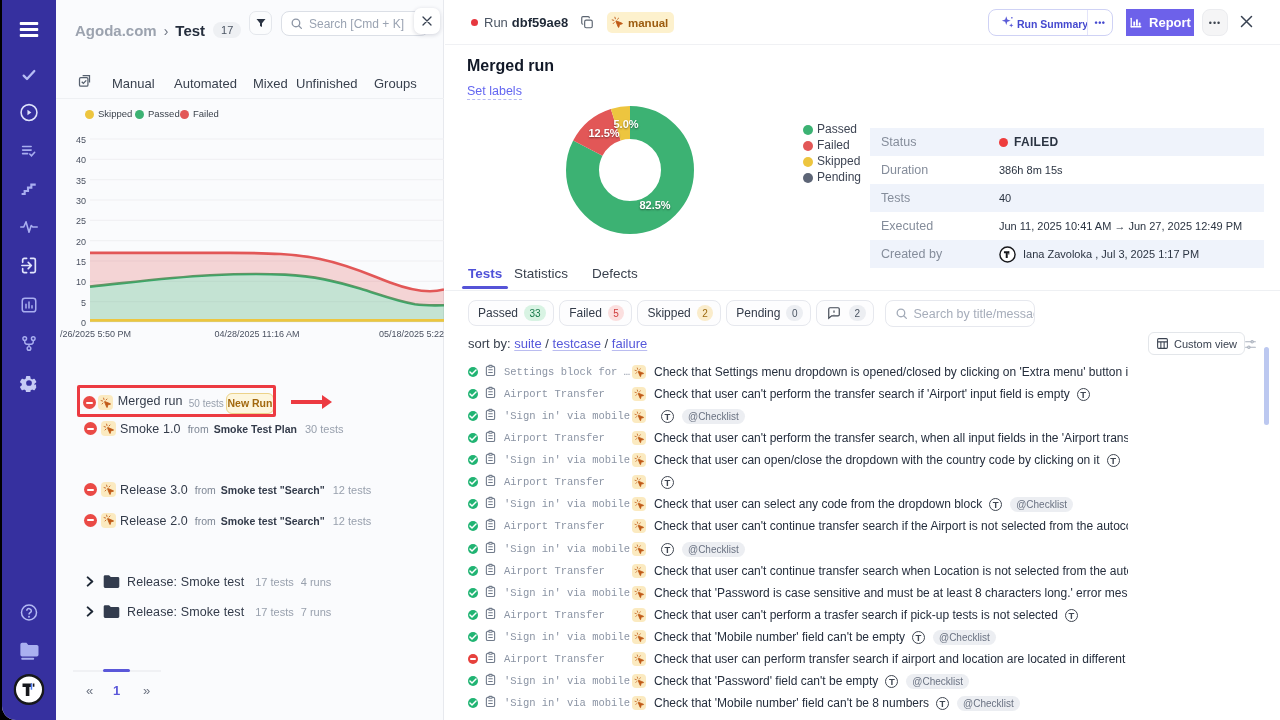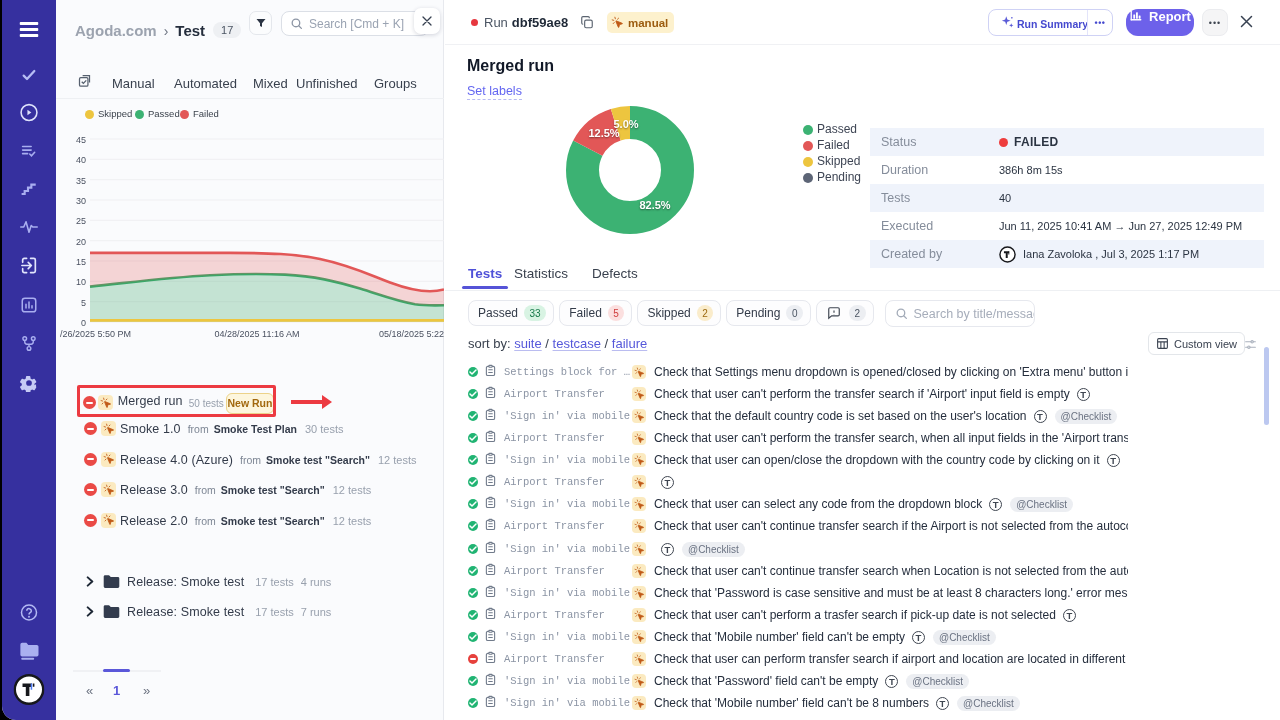--- a/index.html
+++ b/index.html
@@ -49,21 +49,21 @@
 .pager{position:absolute;left:0;top:683px;width:160px;font-size:13px;color:#6b7280}
 
 .rpanel{position:absolute;left:443px;top:0;width:835px;height:720px;background:#fff}
 .rhead{position:absolute;left:0;top:0;width:835px;height:45px;border-bottom:1px solid #f0f1f4}
 .reddot{display:inline-block;width:7px;height:7px;border-radius:50%;background:#e6373f}
 .runlab{position:absolute;left:26px;top:15px;font-size:13px;color:#4b5563;white-space:nowrap}
 .runlab b{color:#1f2937;font-weight:700;margin-left:4px}
 .manualpill{position:absolute;left:162px;top:12px;height:21px;background:#fdf1cd;border-radius:5px;color:#9c5c10;font-size:11.5px;font-weight:700;display:flex;align-items:center;padding:0 6px 0 4px}
 .btn-summary{position:absolute;left:543px;top:9px;width:125px;height:27px;border:1px solid #cfd2f5;border-radius:8px;background:#fff;color:#4549cf;font-size:13px;font-weight:700}
 .btn-summary .dots{position:absolute;right:0;top:0;width:25px;height:25px;border-left:1px solid #e3e4fa;color:#4549cf;display:flex;align-items:center;justify-content:center}
-.btn-report{position:absolute;left:681px;top:9px;width:68px;height:27px;border-radius:12px;background:#6d61ea;color:#fff;font-size:13px;font-weight:700;display:flex;align-items:flex-start;justify-content:center}
+.btn-report{position:absolute;left:681px;top:9px;width:68px;height:27px;border-radius:0;background:#6d61ea;color:#fff;font-size:13px;font-weight:700;display:flex;align-items:center;justify-content:center}
 .btn-dots{position:absolute;left:757px;top:9px;width:26px;height:27px;border:1px solid #ebecef;border-radius:8px;background:#f5f5f6;color:#3f4651;display:flex;align-items:center;justify-content:center}
 .xclose{position:absolute;left:794px;top:14px;color:#374151}
 .h1{position:absolute;left:22px;top:57px;font-size:16px;font-weight:700;color:#111827}
 .setlabels{position:absolute;left:22px;top:84px;font-size:12.5px;color:#6366f1;border-bottom:1px dashed #b9bcf3;padding-bottom:1px}
 
 .itable{position:absolute;left:425px;top:128px;width:394px;font-size:12.5px;letter-spacing:0}
 .itable .row{height:28px;display:flex;align-items:center}
 .itable .row.bg{background:#eff3fb}
 .itable .lab{width:129px;padding-left:11px;color:#858d9b}
 .itable .val{color:#2b3442;font-size:11px;white-space:nowrap}
@@ -202,29 +202,20 @@
 </div>
 <div class="runrow" style="top:419px;left:28px">
  <span class="minus"></span><span class="mico cg"><svg width="12" height="12" viewBox="0 0 24 24" fill="none" stroke="#c05a17" stroke-width="1.7" stroke-linecap="round" stroke-linejoin="round">
             <path d="M14 4.1 12 6"></path>
             <path d="m5.1 8-2.9-.8"></path>
             <path d="m6 12-1.9 2"></path>
             <path d="M7.2 2.2 8 5.1"></path>
             <path d="M9.037 9.69a.498.498 0 0 1 .653-.653l11 4.5a.5.5 0 0 1-.074.949l-4.349 1.041a1 1 0 0 0-.74.739l-1.04 4.35a.5.5 0 0 1-.95.074z" fill="#c05a17"></path>
           </svg></span><span class="t">Smoke 1.0</span><span class="from">from</span><span class="plan">Smoke Test Plan</span><span class="cnt">30 tests</span>
 </div>
-<div class="runrow" style="top:449.5px;left:28px">
- <span class="minus"></span><span class="mico cg"><svg width="12" height="12" viewBox="0 0 24 24" fill="none" stroke="#c05a17" stroke-width="1.7" stroke-linecap="round" stroke-linejoin="round">
-            <path d="M14 4.1 12 6"></path>
-            <path d="m5.1 8-2.9-.8"></path>
-            <path d="m6 12-1.9 2"></path>
-            <path d="M7.2 2.2 8 5.1"></path>
-            <path d="M9.037 9.69a.498.498 0 0 1 .653-.653l11 4.5a.5.5 0 0 1-.074.949l-4.349 1.041a1 1 0 0 0-.74.739l-1.04 4.35a.5.5 0 0 1-.95.074z" fill="#c05a17"></path>
-          </svg></span><span class="t">Release 4.0 (Azure)</span><span class="from">from</span><span class="plan">Smoke test "Search"</span><span class="cnt">12 tests</span>
-</div>
 <div class="runrow" style="top:480px;left:28px">
  <span class="minus"></span><span class="mico cg"><svg width="12" height="12" viewBox="0 0 24 24" fill="none" stroke="#c05a17" stroke-width="1.7" stroke-linecap="round" stroke-linejoin="round">
             <path d="M14 4.1 12 6"></path>
             <path d="m5.1 8-2.9-.8"></path>
             <path d="m6 12-1.9 2"></path>
             <path d="M7.2 2.2 8 5.1"></path>
             <path d="M9.037 9.69a.498.498 0 0 1 .653-.653l11 4.5a.5.5 0 0 1-.074.949l-4.349 1.041a1 1 0 0 0-.74.739l-1.04 4.35a.5.5 0 0 1-.95.074z" fill="#c05a17"></path>
           </svg></span><span class="t">Release 3.0</span><span class="from">from</span><span class="plan">Smoke test "Search"</span><span class="cnt">12 tests</span>
 </div>
 <div class="runrow" style="top:510.5px;left:28px">
@@ -529,21 +520,20 @@
           <span class="suite">'Sign in' via mobile</span>
           <span class="mic2">
             <svg width="11" height="11" viewBox="0 0 24 24" fill="none" stroke="#c05a17" stroke-width="1.7" stroke-linecap="round" stroke-linejoin="round">
               <path d="M14 4.1 12 6"></path>
               <path d="m5.1 8-2.9-.8"></path>
               <path d="m6 12-1.9 2"></path>
               <path d="M7.2 2.2 8 5.1"></path>
               <path d="M9.037 9.69a.498.498 0 0 1 .653-.653l11 4.5a.5.5 0 0 1-.074.949l-4.349 1.041a1 1 0 0 0-.74.739l-1.04 4.35a.5.5 0 0 1-.95.074z" fill="#c05a17"></path>
             </svg>
           </span>
-          <span class="title">Check that the default country code is set based on the user's location</span>
           <span class="tav">T</span>
           <span class="chkl">@Checklist</span>
         </div>
         <div class="trow" style="top:67px">
           <span class="tchk">
             <svg width="8" height="6" viewBox="0 0 12 9" fill="none" stroke="#fff" stroke-width="2.2" stroke-linecap="round" stroke-linejoin="round">
               <path d="M1.5 4.5l3 3 6-6"></path>
             </svg>
           </span>
           <span class="clip"><svg width="11" height="13" viewBox="0 0 24 26" fill="none" stroke="currentColor" stroke-width="2.4">
@@ -743,21 +733,21 @@
           <span class="suite">Airport Transfer</span>
           <span class="mic2">
             <svg width="11" height="11" viewBox="0 0 24 24" fill="none" stroke="#c05a17" stroke-width="1.7" stroke-linecap="round" stroke-linejoin="round">
               <path d="M14 4.1 12 6"></path>
               <path d="m5.1 8-2.9-.8"></path>
               <path d="m6 12-1.9 2"></path>
               <path d="M7.2 2.2 8 5.1"></path>
               <path d="M9.037 9.69a.498.498 0 0 1 .653-.653l11 4.5a.5.5 0 0 1-.074.949l-4.349 1.041a1 1 0 0 0-.74.739l-1.04 4.35a.5.5 0 0 1-.95.074z" fill="#c05a17"></path>
             </svg>
           </span>
-          <span class="title">Check that user can't perform a trasfer search if pick-up date is not selected</span>
+          <span class="title">Check that user can't perform a trasfer search if pick-up tests is not selected</span>
           <span class="tav">T</span>
         </div>
         <div class="trow" style="top:266px">
           <span class="tchk">
             <svg width="8" height="6" viewBox="0 0 12 9" fill="none" stroke="#fff" stroke-width="2.2" stroke-linecap="round" stroke-linejoin="round">
               <path d="M1.5 4.5l3 3 6-6"></path>
             </svg>
           </span>
           <span class="clip"><svg width="11" height="13" viewBox="0 0 24 26" fill="none" stroke="currentColor" stroke-width="2.4">
               <rect x="3" y="4" width="18" height="20" rx="3"></rect>

